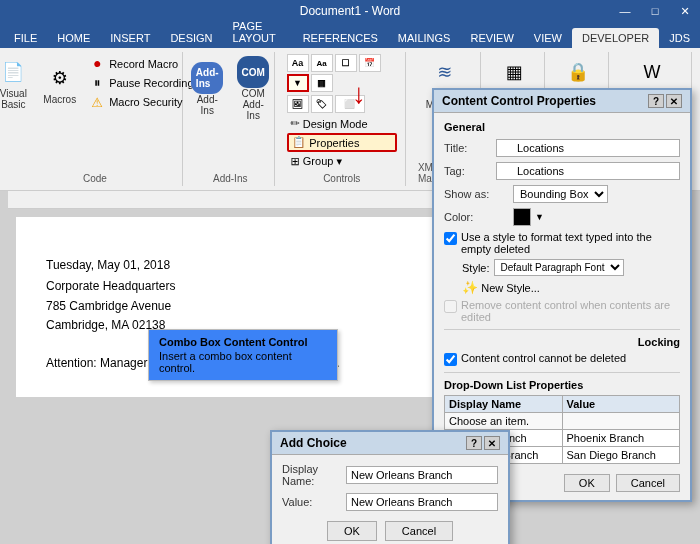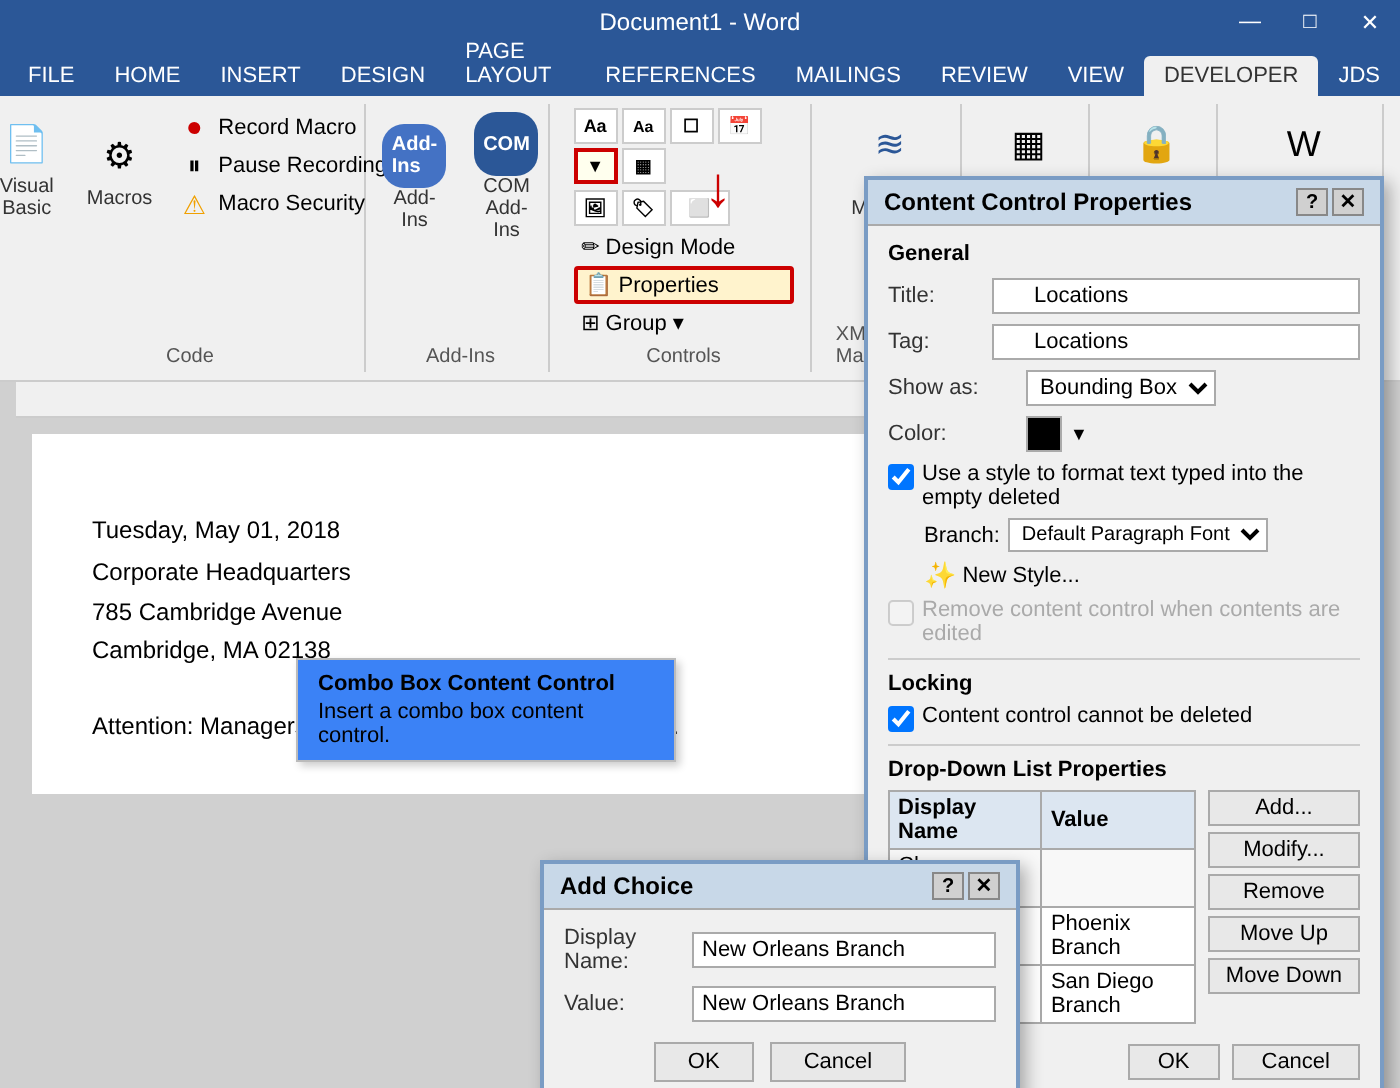--- a/index.html
+++ b/index.html
@@ -53,21 +53,21 @@
     .ccp-style-row { display: flex; align-items: center; gap: 4px; margin-bottom: 4px; margin-left: 18px; }
     .ccp-divider { border-top: 1px solid #ccc; margin: 6px 0; }
     .ccp-table { width: 100%; border-collapse: collapse; font-size: 11px; margin-bottom: 6px; }
     .ccp-table th { background: #dce6f1; border: 1px solid #aaa; padding: 2px 4px; text-align: left; }
     .ccp-table td { border: 1px solid #aaa; padding: 2px 4px; background: white; }
     .ccp-table tr:first-child td { background: #f8f8f8; }
     .ccp-action-btns { display: flex; flex-direction: column; gap: 3px; }
     .ccp-action-btn { padding: 2px 8px; font-size: 11px; border: 1px solid #aaa; background: #e8e8e8; cursor: pointer; white-space: nowrap; text-align: center; }
     .ccp-bottom-btns { display: flex; justify-content: flex-end; gap: 6px; padding-top: 4px; }
     .ccp-ok-btn { padding: 2px 14px; font-size: 11px; border: 1px solid #aaa; background: #e8e8e8; cursor: pointer; }
-    .locking-title { font-weight: bold; margin-top: 2px; margin-bottom: 4px; }
+    .locking-title { font-weight: bold; margin-top: 2px; margin-bottom: 4px; text-align: right; }
     .dropdown-props-title { font-weight: bold; margin-top: 2px; margin-bottom: 4px; }
     .table-and-btns { display: flex; gap: 6px; }
 
     
     .add-choice-dialog { position: absolute; left: 270px; top: 430px; width: 240px; background: #f0f0f0; border: 2px solid #7a9cc4; box-shadow: 3px 3px 8px rgba(0,0,0,0.3); z-index: 40; }
     .ac-titlebar { background: #c8d8e8; padding: 4px 8px; display: flex; align-items: center; justify-content: space-between; font-size: 12px; font-weight: bold; border-bottom: 1px solid #aaa; }
     .ac-body { padding: 8px 10px; font-size: 11px; }
     .ac-row { display: flex; align-items: center; margin-bottom: 6px; gap: 6px; }
     .ac-label { width: 85px; color: #333; }
     .ac-input { border: 1px solid #aaa; padding: 2px 4px; font-size: 11px; background: white; flex: 1; }
@@ -290,21 +290,21 @@
       <div class="ccp-row">
         <span class="ccp-label">Color:</span>
         <span class="ccp-color-btn"></span>
         <span class="ccp-color-arrow">▼</span>
       </div>
       <div class="ccp-checkbox-row">
         <input type="checkbox" class="ccp-checkbox" checked="" style="">
         <span>Use a style to format text typed into the empty deleted</span>
       </div>
       <div class="ccp-style-row">
-        <span>Branch:</span>
+        <span>Style:</span>
         <select class="ccp-select" style="font-size:10px;">
           <option>Default Paragraph Font</option>
         </select>
       </div>
       <div class="ccp-style-row">
         <div class="new-style-btn">
           <span class="new-style-icon">✨</span>
           <span>New Style...</span>
         </div>
       </div>
@@ -336,27 +336,20 @@
             <tr>
               <td>Phoenix Branch</td>
               <td>Phoenix Branch</td>
             </tr>
             <tr>
               <td>San Diego Branch</td>
               <td>San Diego Branch</td>
             </tr>
           </tbody>
         </table>
-        <div class="ccp-action-btns">
-          <div class="ccp-action-btn">Add...</div>
-          <div class="ccp-action-btn">Modify...</div>
-          <div class="ccp-action-btn">Remove</div>
-          <div class="ccp-action-btn">Move Up</div>
-          <div class="ccp-action-btn">Move Down</div>
-        </div>
       </div>
       <div class="ccp-bottom-btns">
         <button class="ccp-ok-btn">OK</button>
         <button class="ccp-ok-btn">Cancel</button>
       </div>
     </div>
   </div>
 
   <div class="add-choice-dialog">
     <div class="ac-titlebar">

